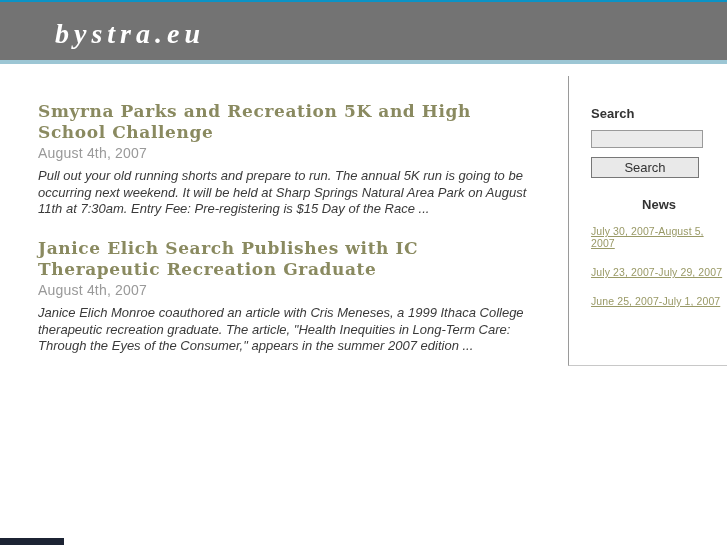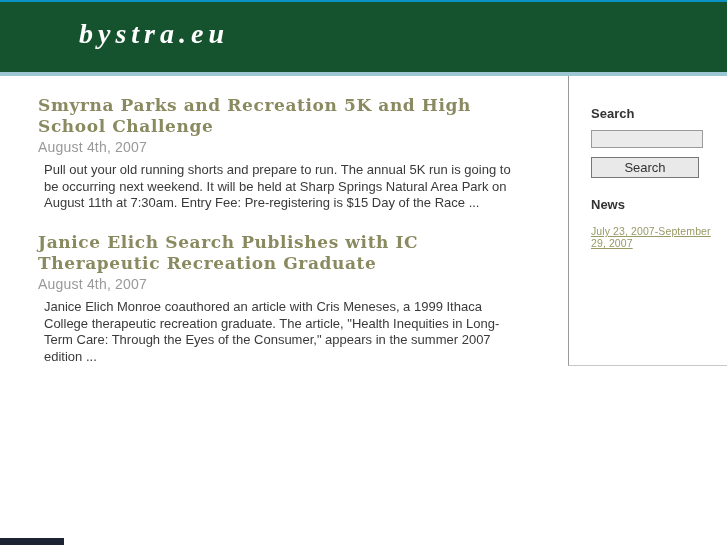--- a/index.html
+++ b/index.html
@@ -6,22 +6,22 @@
   body {
     width: 727px; height: 545px;
     position: relative; overflow: hidden;
     background: #ffffff;
     font-family: "Liberation Sans", sans-serif;
   }
 
   
   .header { position: absolute; top: 0; left: 0; width: 727px; }
   .header-blue {
-    height: 72px; background: #14532d;
-    border-top: 2px solid #0b93c6; box-sizing: border-box; padding-left: 24px;
+    height: 60px; background: #737373;
+    border-top: 2px solid #0b93c6; box-sizing: border-box;
   }
   .site-title {
     display: inline-block;
     margin: 16px 0 0 55px;
     color: #ffffff;
     font-family: "Liberation Serif", serif;
     font-style: italic; font-weight: bold;
     font-size: 28px; letter-spacing: 5px;
     text-decoration: none;
   }
@@ -29,28 +29,28 @@
 
   
   .main { position: absolute; top: 76px; left: 38px; width: 494px; }
   .post-title {
     font-family: "DejaVu Serif", "Liberation Serif", serif;
     font-size: 17px; font-weight: bold;
     color: #8a8a60; letter-spacing: 0.6px;
     line-height: 1.22;
     margin: 20px 0 3px 0;
   }
-  .post:first-child .post-title { margin-top: 19px; }
+  .post:first-child .post-title { margin-top: 25px; }
   .post-date {
     font-size: 14px; color: #999999;
     margin: 0 0 7px 0; letter-spacing: 0.2px;
   }
   .post-body {
     font-size: 13px; color: #3a3a3a;
-    line-height: 1.27; margin: 6px;
+    line-height: 1.27; margin: 0; font-style: italic;
   }
 
   
   .sidebar {
     position: absolute; top: 76px; right: 0;
     width: 159px; height: 290px;
     box-sizing: border-box;
     border-left: 1px solid #9a9a9a;
     border-bottom: 1px solid #c8c8c8;
     padding: 30px 0 0 22px;
@@ -72,21 +72,21 @@
   .search-button {
     width: 108px; height: 21px;
     box-sizing: border-box;
     border: 1px solid #777777;
     background: #e9e9e9;
     font-family: "Liberation Sans", sans-serif;
     font-size: 13px; color: #333333;
     margin: 0 0 19px 0;
     cursor: pointer;
   }
-  .news-heading { margin-bottom: 13px; }
+  .news-heading { margin-bottom: 13px; text-align: center; }
   .news-link {
     display: block;
     font-size: 10.5px;
     color: #999966;
     text-decoration: underline;
     margin-bottom: 17px;
     letter-spacing: 0.1px;
   }
 
   
@@ -125,17 +125,19 @@
 <div class="sidebar">
 
   <p class="sidebar-heading search-heading">Search</p>
 
   <input class="search-input" type="text" value="" style="">
 
   <button class="search-button">Search</button>
 
   <p class="sidebar-heading news-heading">News</p>
 
-  <a class="news-link" href="#">July 23, 2007-September 29, 2007</a>
+  <a class="news-link" href="#">July 30, 2007-August 5, 2007</a>
+  <a class="news-link" href="#">July 23, 2007-July 29, 2007</a>
+  <a class="news-link" href="#">June 25, 2007-July 1, 2007</a>
 
 </div>
 
 <div class="footer-frag"></div>
 
 </body></html>

